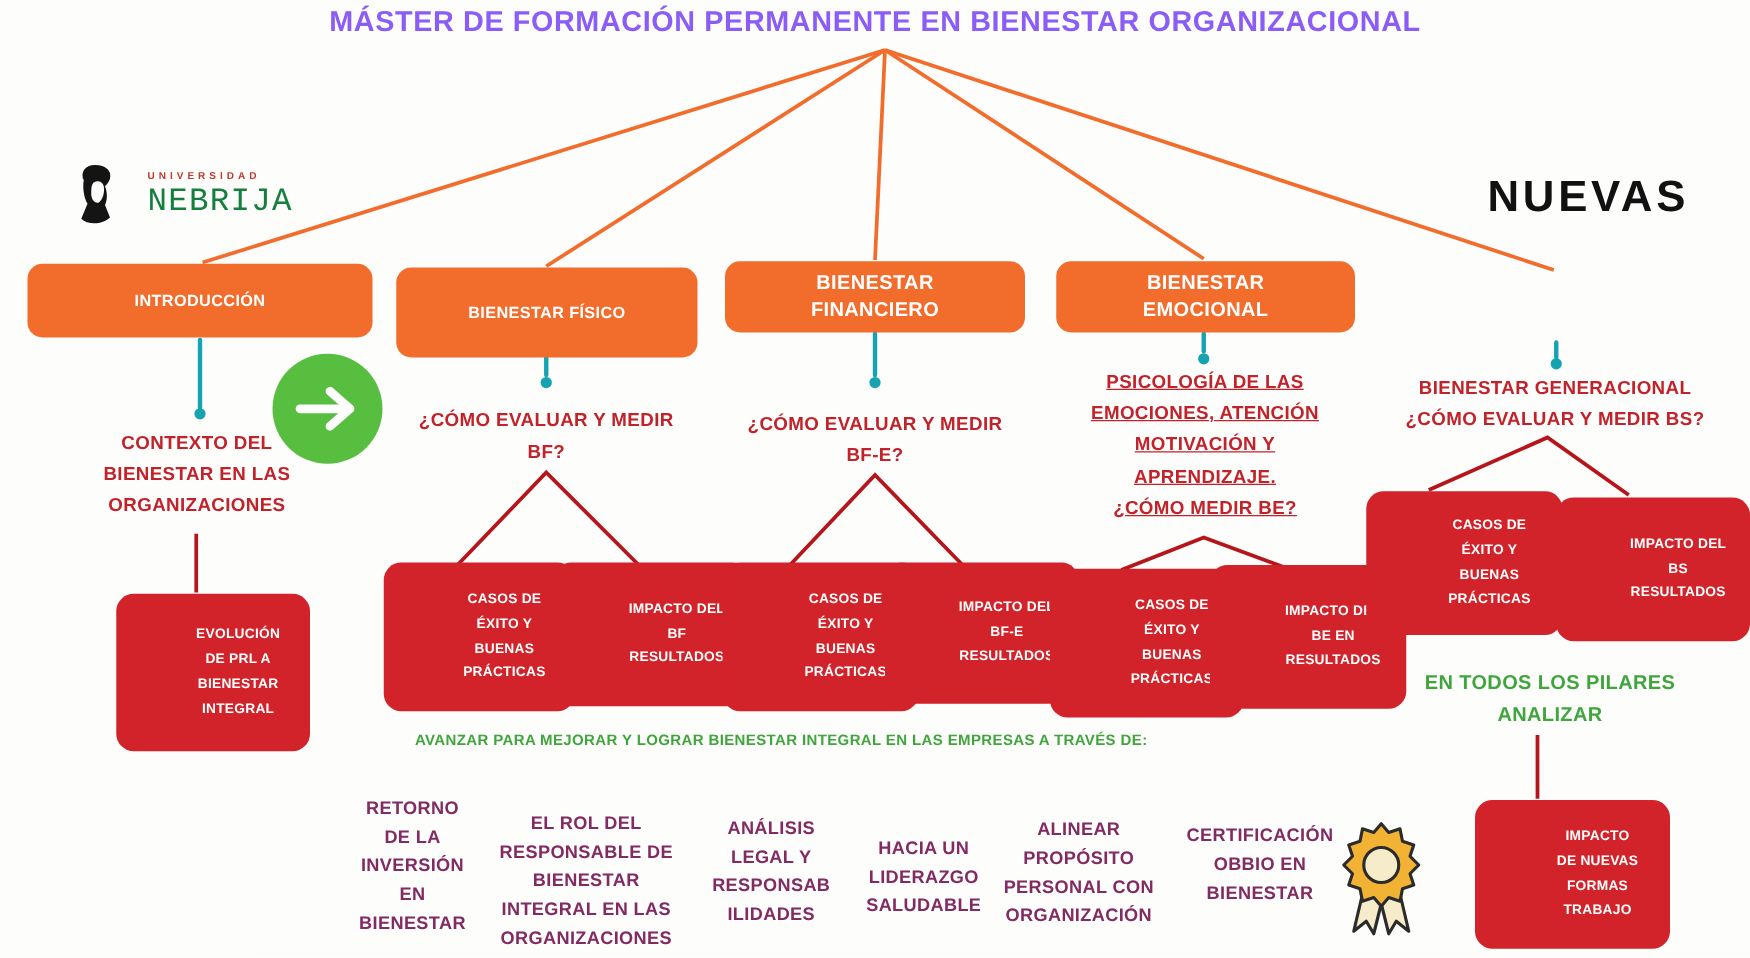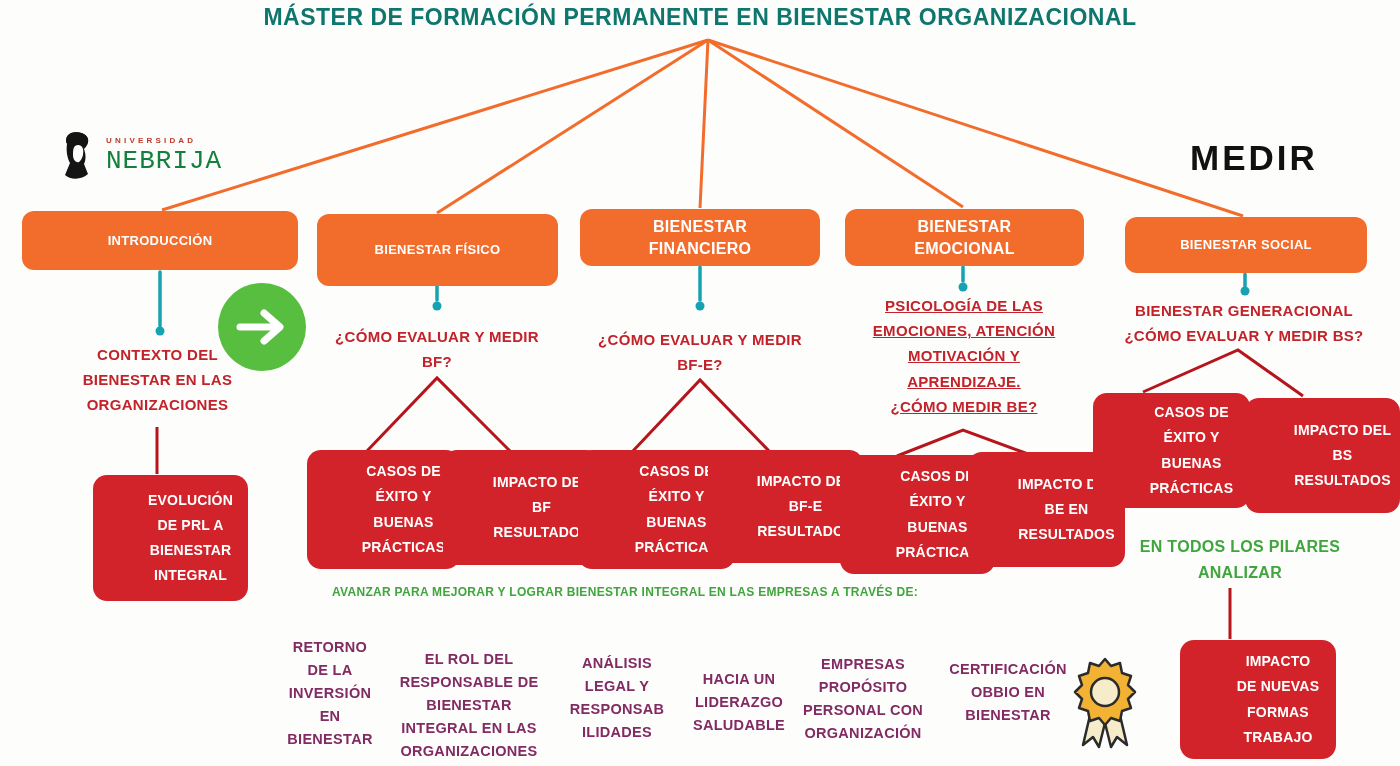--- a/index.html
+++ b/index.html
@@ -3,31 +3,31 @@
 <meta charset="utf-8">
 <style>
   html,body{margin:0;padding:0;}
   body{font-family:"Liberation Sans","DejaVu Sans",sans-serif;background:#ffffff;}
   #canvas{position:relative;width:1400px;height:766px;background:#fdfdfc;overflow:hidden;}
 
   .abs{position:absolute;}
   .pre{white-space:pre-line;}
 
   #title{left:0;top:4px;width:1400px;text-align:center;
-    font-size:23px;font-weight:700;letter-spacing:.5px;color:#0f766e;}
+    font-size:23px;font-weight:700;letter-spacing:.5px;color:#8b5cf6;}
 
   svg.lines{left:0;top:0;width:1400px;height:766px;pointer-events:none;}
 
   .pillar{background:#f26c2c;border-radius:12px;color:#ffffff;font-weight:700;
     display:flex;align-items:center;justify-content:center;text-align:center;
     font-size:13px;line-height:1.35;letter-spacing:.3px;}
 
   .redbox{background:#d3232a;border-radius:14px;color:#ffffff;font-weight:700;
     display:flex;align-items:center;justify-content:center;text-align:center;
-    font-size:14px;line-height:1.8;letter-spacing:.2px;padding-left:40px;}
+    font-size:11px;line-height:1.8;letter-spacing:.2px;padding-left:40px;}
 
   .rednote{color:#c2222a;font-weight:700;font-size:15px;line-height:1.68;
     text-align:center;letter-spacing:.3px;}
 
   .greentxt{color:#3fa53c;font-weight:700;font-size:16px;line-height:1.6;
     text-align:center;letter-spacing:.3px;}
 
   .purple{color:#822b63;font-weight:700;font-size:14.5px;line-height:1.58;
     text-align:center;letter-spacing:.3px;}
 
@@ -62,21 +62,21 @@
 
   
   #u-retorno{left:273px;top:636px;width:114px;}
   #u-rol{left:393px;top:648px;width:152px;}
   #u-analisis{left:558px;top:652px;width:118px;}
   #u-liderazgo{left:682px;top:668px;width:114px;}
   #u-alinear{left:798px;top:653px;width:130px;}
   #u-cert{left:938px;top:658px;width:140px;}
 
   
-  #nebrija{left:58px;top:130px;display:flex;align-items:center;gap:8px;}
+  #nebrija{left:58px;top:130px;display:flex;align-items:center;gap:20px;}
   #nebrija .uni{color:#c0392b;font-size:8px;font-weight:700;letter-spacing:3.2px;}
   #nebrija .neb{font-family:Liberation Mono, monospace;font-size:26px;
     color:#15803d;letter-spacing:1px;margin-top:1px;}
   #obbio{left:1190px;top:138px;font-size:35px;font-weight:800;color:#111111;
     letter-spacing:3px;}
 
   #go-circle{left:218px;top:283px;width:88px;height:88px;border-radius:50%;
     background:#58be3f;display:flex;align-items:center;justify-content:center;cursor:pointer;}
 </style>
 </head>
@@ -123,29 +123,28 @@
     <svg width="40" height="52" viewBox="0 0 40 52">
       <path fill="#141414" d="M9 14 C6 8 10 2 18 2 C27 2 31 7 30 13 C29 16 27 18 26 19 C28 24 28 30 26 34 L30 44 C24 50 12 50 7 45 L12 33 C9 28 8 20 9 14 Z"></path>
       <path fill="#fdfdfc" d="M17 16 C20 14 24 15 25 19 C26 24 24 30 21 32 C18 33 15 30 15 25 C15 21 15 18 17 16 Z"></path>
       <path fill="#141414" d="M8 13 C10 6 16 2 22 3 C29 4 31 9 30 12 C24 9 14 10 8 13 Z"></path>
     </svg>
     <div>
       <div class="uni">UNIVERSIDAD</div>
       <div class="neb">NEBRIJA</div>
     </div>
   </div>
-  <div id="obbio" class="abs">MEDIR</div>
+  <div id="obbio" class="abs">NUEVAS</div>
 
   <div id="p-intro" class="abs pillar">INTRODUCCIÓN</div>
   <div id="p-fisico" class="abs pillar">BIENESTAR FÍSICO</div>
   <div id="p-financiero" class="abs pillar pre">BIENESTAR
 FINANCIERO</div>
   <div id="p-emocional" class="abs pillar pre">BIENESTAR
 EMOCIONAL</div>
-  <div id="p-social" class="abs pillar">BIENESTAR SOCIAL</div>
 
   <div id="go-circle" class="abs">
     <svg width="52" height="40" viewBox="0 0 52 40">
       <line x1="4" y1="20" x2="42" y2="20" stroke="#ffffff" stroke-width="7" stroke-linecap="round"></line>
       <polyline points="28,6 44,20 28,34" fill="none" stroke="#ffffff" stroke-width="7" stroke-linecap="round" stroke-linejoin="round"></polyline>
     </svg>
   </div>
 
   <div id="n-intro" class="abs rednote pre">CONTEXTO DEL
 BIENESTAR EN LAS
@@ -213,21 +212,21 @@
 BIENESTAR
 INTEGRAL EN LAS
 ORGANIZACIONES</div>
   <div id="u-analisis" class="abs purple pre">ANÁLISIS
 LEGAL Y
 RESPONSAB
 ILIDADES</div>
   <div id="u-liderazgo" class="abs purple pre">HACIA UN
 LIDERAZGO
 SALUDABLE</div>
-  <div id="u-alinear" class="abs purple pre">EMPRESAS
+  <div id="u-alinear" class="abs purple pre">ALINEAR
 PROPÓSITO
 PERSONAL CON
 ORGANIZACIÓN</div>
   <div id="u-cert" class="abs purple pre">CERTIFICACIÓN
 OBBIO EN
 BIENESTAR</div>
 
   <svg class="abs" style="left:1073px;top:653px;" width="64" height="98" viewBox="0 0 64 98">
     <g stroke="#2b2b2b" stroke-width="2.5" stroke-linejoin="round">
       <path fill="#f7ecc9" d="M18 58 L10 92 L20 84 L26 94 L34 62 Z"></path>

